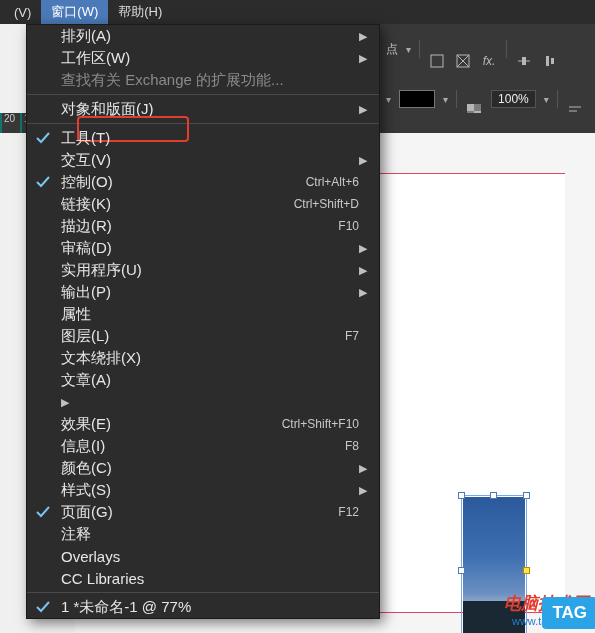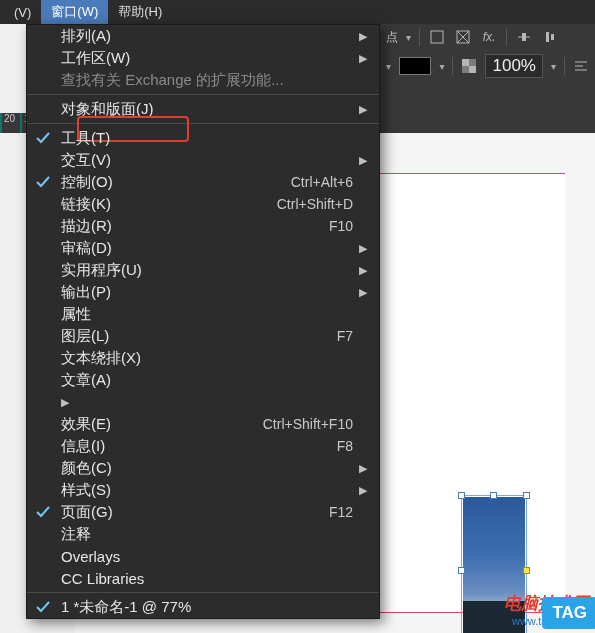--- a/index.html
+++ b/index.html
@@ -6,23 +6,23 @@
     body { width: 595px; height: 633px; background: #f0f0f0; font-family: "Microsoft YaHei", sans-serif; font-size: 13px; overflow: hidden; position: relative; }
     
     .menubar { height: 24px; background: #2c2c2c; display: flex; align-items: center; padding-left: 4px; color: #ddd; }
     .menubar-item { padding: 3px 10px; cursor: pointer; }
     .menubar-item.active { background: #4a7ab8; color: #fff; }
     
     .toolbar-strip { position: absolute; left: 380px; top: 24px; right: 0; height: 90px; background: #383838; }
     .toolbar-row { display: flex; align-items: center; gap: 8px; padding: 4px 6px; color: #ccc; }
     .tb-label { font-size: 12px; }
     .tb-chev { font-size: 10px; color: #aaa; }
-    .tb-icon { width: 18px; height: 18px; display: inline-flex; align-items: center; justify-content: center; opacity: .85; }
+    .tb-icon { width: 18px; height: 18px; display: inline-flex; align-items: center; justify-content: center; opacity: .85; margin-top: 24px; }
     .color-well { width: 36px; height: 18px; background: #000; border: 1px solid #777; }
-    .pct-box { background: #2a2a2a; border: 1px solid #555; padding: 1px 6px; font-size: 17px; color: #eee; }
+    .pct-box { background: #2a2a2a; border: 1px solid #555; padding: 1px 6px; font-size: 12px; color: #eee; }
     .sep { width: 1px; height: 18px; background: #555; }
     
     .ruler { position: absolute; top: 113px; left: 0; right: 0; height: 20px; background: #383838; display: flex; color: #ccc; font-size: 10px; overflow: hidden; }
     .ruler-tick { width: 20px; border-left: 2px solid #0f766e; padding-left: 2px; height: 100%; flex: none; }
     
     .canvas-area { position: absolute; top: 133px; left: 75px; right: 0; bottom: 0; background: #f5f5f5; }
     .page-bg { position: absolute; top: 40px; left: 30px; width: 460px; height: 440px; background: #fff; border-top: 1px solid #d46; border-bottom: 1px solid #d46; }
     .guide-v { position: absolute; top: 40px; bottom: 20px; width: 0; border-left: 1px solid #cb3c8c; }
     
     .placed-image { position: absolute; top: 364px; left: 388px; width: 62px; height: 148px; }
@@ -34,21 +34,21 @@
     .h-tm{top:-4px;left:calc(50% - 4px)}
     .h-ml{top:calc(50% - 4px);left:-4px}.h-mr{top:calc(50% - 4px);right:-4px}
     .h-ylw{background:#ffe14b;border-color:#b09000}
     
     .dropdown { position: absolute; left: 26px; top: 24px; width: 354px; background: #2c2c2c; color: #e6e6e6; box-shadow: 4px 4px 12px rgba(0,0,0,.5); border: 1px solid #1a1a1a; }
     .menu-row { display: flex; align-items: center; height: 22px; padding: 0 12px 0 34px; position: relative; cursor: default; }
     .menu-row.disabled { color: #8a8a8a; }
     .menu-sep { height: 1px; background: #4a4a4a; margin: 3px 0; }
     .menu-check { position: absolute; left: 8px; top: 3px; width: 16px; height: 16px; color: #79c5f0; }
     .menu-label { flex: 1; font-size: 15px; }
-    .menu-shortcut { color: #c8c8c8; font-size: 14px; margin-right: 6px; }
+    .menu-shortcut { color: #c8c8c8; font-size: 12px; }
     .menu-sub { color: #c0c0c0; font-size: 11px; width: 8px; text-align: right; }
     .highlight-box { border: 2px solid #e43c2f; border-radius: 4px; position: absolute; left: 50px; top: 91px; width: 112px; height: 26px; pointer-events: none; }
     
     .watermark { position: absolute; right: 6px; bottom: 6px; text-align: right; }
     .wm-txt { color: #e43c2f; font-weight: bold; font-size: 17px; font-style: italic; }
     .wm-url { color: #2a78ca; font-size: 11px; display: block; }
     .wm-tag { position: absolute; right: -2px; bottom: 4px; background: #2aa4e6; color: #fff; font-weight: bold; padding: 6px 10px; border-radius: 4px; font-size: 17px; }
     
     .ruler-v { position: absolute; left: 75px; top: 133px; bottom: 0; width: 20px; background: #383838; }
   </style>

